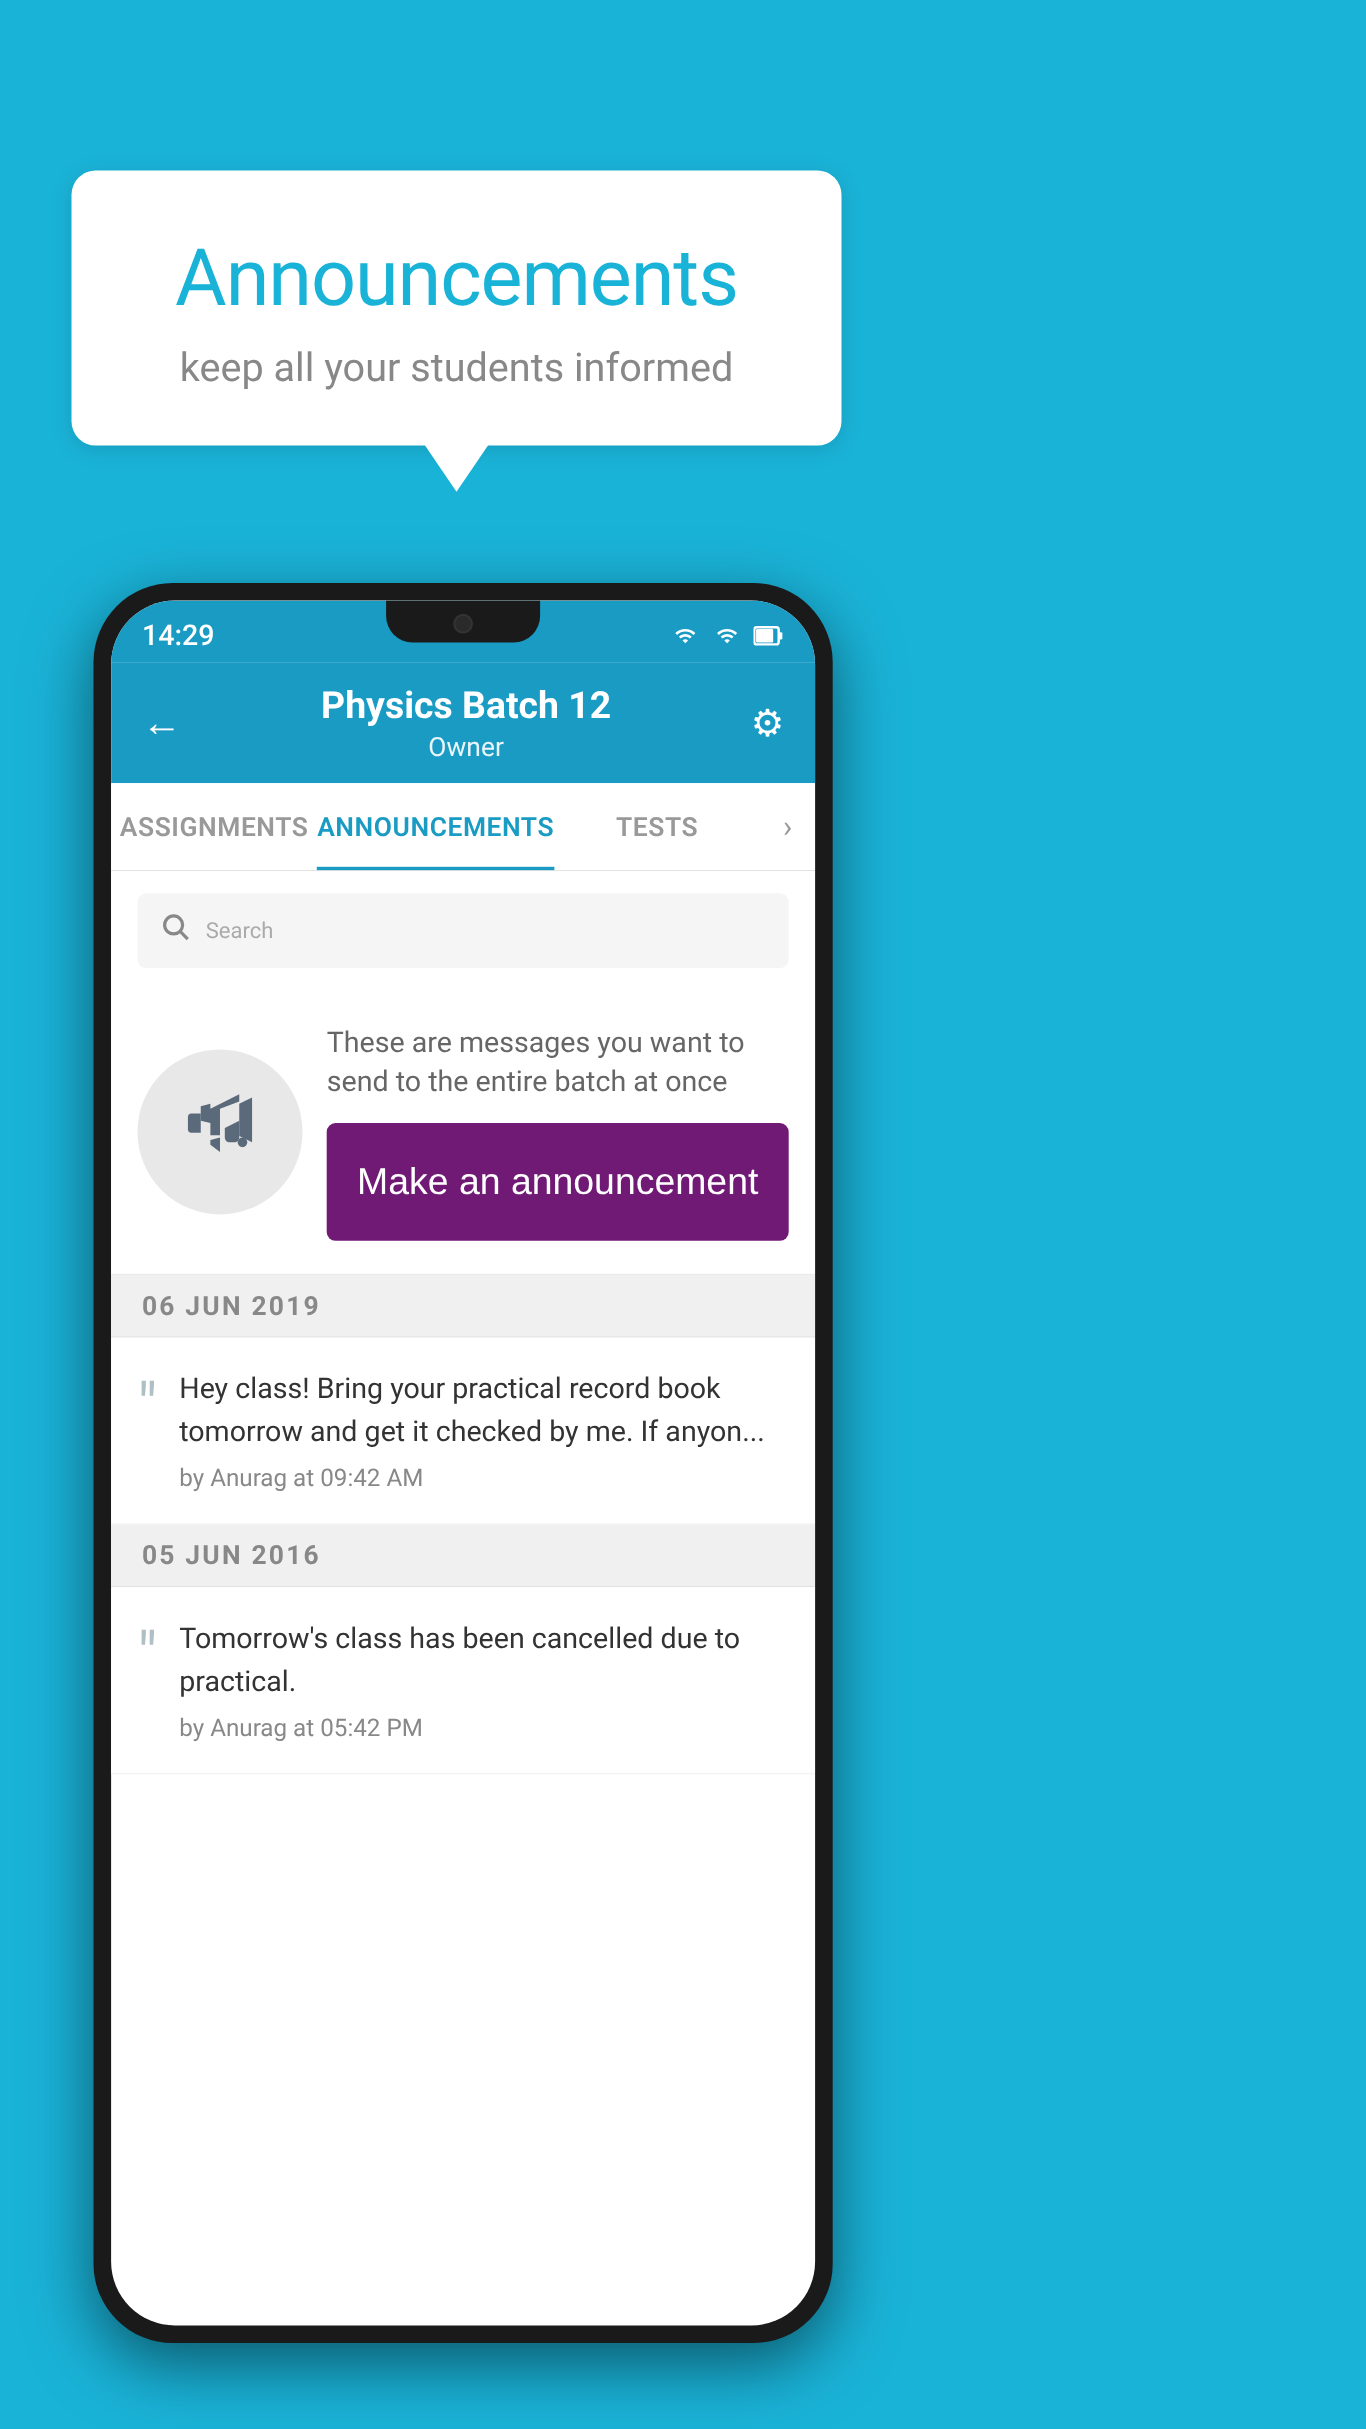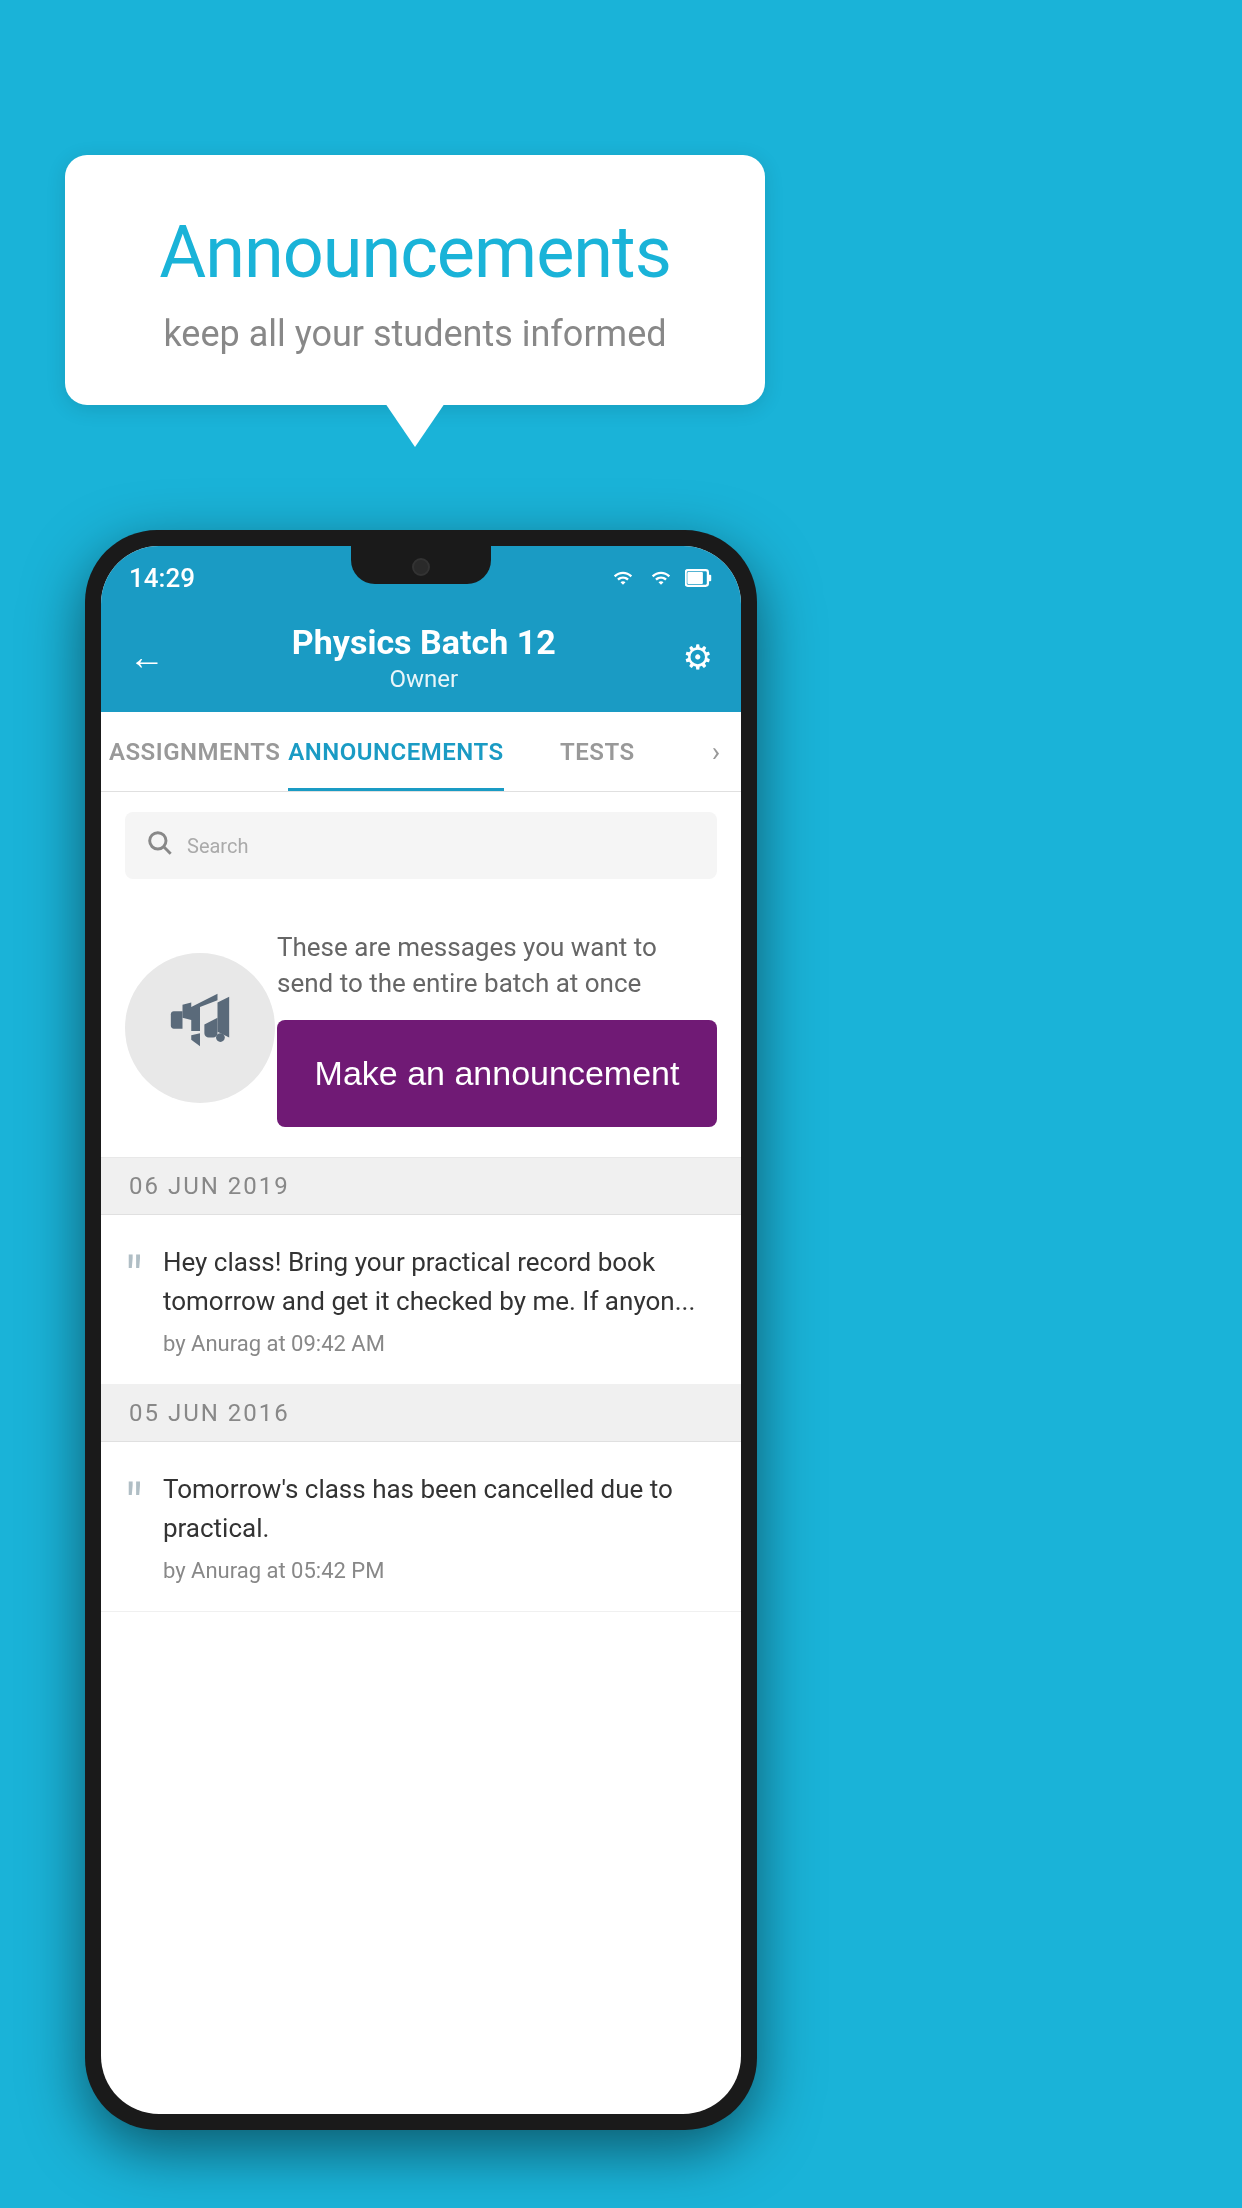--- a/index.html
+++ b/index.html
@@ -270,21 +270,21 @@
       color: #aaa;
       font-size: 20px;
     }
 
     
     .announcement-prompt {
       background: white;
       display: flex;
       align-items: center;
       padding: 30px 24px;
-      gap: 2px;
+      gap: 22px;
       border-bottom: 1px solid #e8e8e8;
     }
 
     .megaphone-circle {
       width: 150px;
       height: 150px;
       background: #e8e8e8;
       border-radius: 50%;
       display: flex;
       align-items: center;
@@ -320,21 +320,21 @@
       width: 100%;
     }
 
     
     .date-separator {
       background: #f0f0f0;
       padding: 14px 28px;
       font-size: 24px;
       color: #888;
       letter-spacing: 2px;
-      font-weight: 400;
+      font-weight: 700;
       border-bottom: 1px solid #e0e0e0;
     }
 
     
     .announcement-item {
       background: white;
       display: flex;
       align-items: flex-start;
       padding: 28px 24px;
       border-bottom: 1px solid #f0f0f0;

